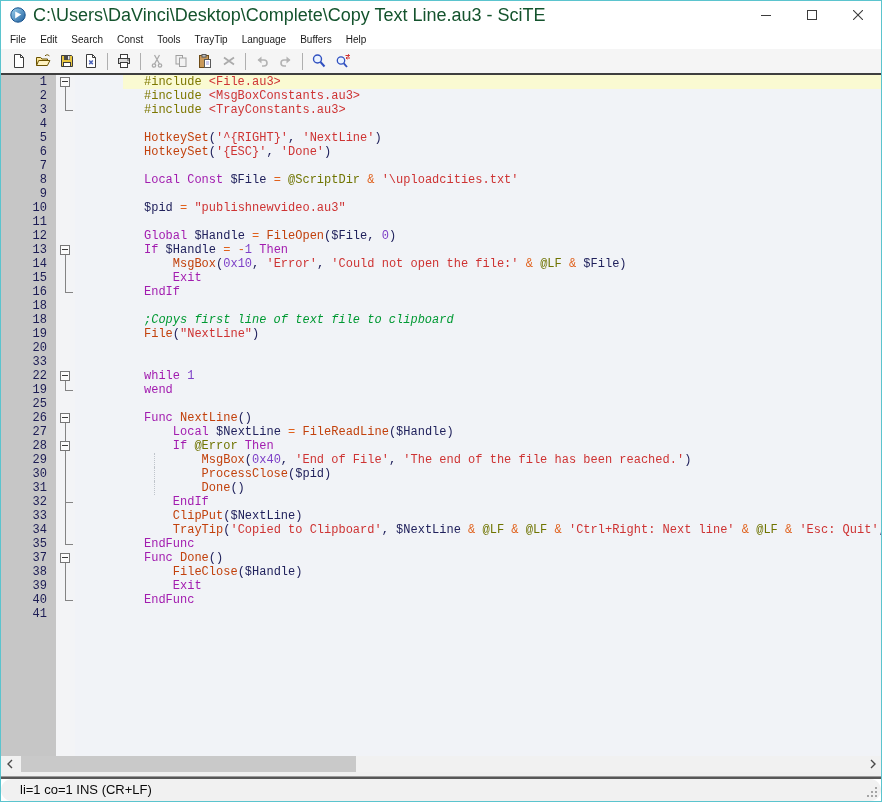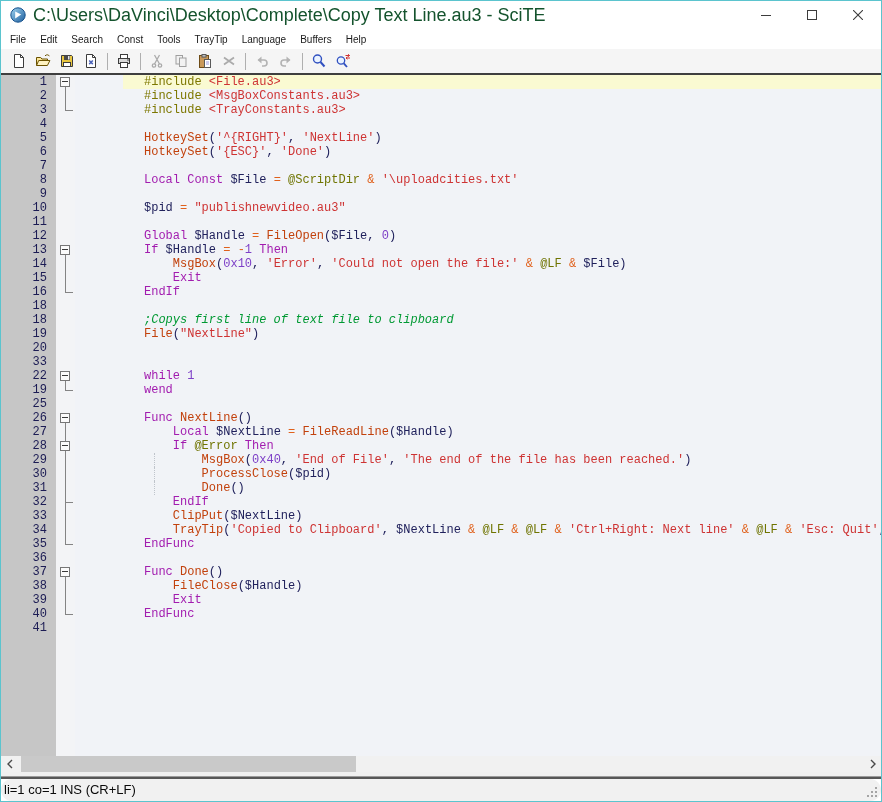--- a/index.html
+++ b/index.html
@@ -46,21 +46,21 @@
          border:1px solid #767676; }
   .fb:after { content:""; position:absolute; left:1px; right:1px; top:3px; border-top:1px solid #3A3A3A; }
   
   .hscroll { height:16px; background:#F1F1F1; display:flex; }
   .sb-arrow { width:17px; height:16px; flex:none; display:flex; align-items:center; justify-content:center; background:#F1F1F1; border:none; }
   .sb-track { flex:1; position:relative; }
   .sb-thumb { position:absolute; left:3px; top:0; bottom:0; width:335px; background:#C9C9C9; }
   
   .gap1 { height:4px; background:#F0F0F0; }
   .darkline { height:3px; background:#575757; border-top:1px solid #9B9B9B; }
-  .statusbar { height:22px; background:#F1F1F1; padding:3px 0 0 3px; font-size:13px; color:#0A0A0A; position:relative;border-radius:11px; }
+  .statusbar { height:22px; background:#F1F1F1; padding:3px 0 0 19px; font-size:13px; color:#0A0A0A; position:relative;border-radius:11px; }
   .grip { position:absolute; right:4px; bottom:4px; width:12px; height:12px; }
   .grip:after { content:""; position:absolute; right:0; bottom:0; width:2px; height:2px; background:#A5A5A5;
     box-shadow:-4px 0 0 #A5A5A5, -8px 0 0 #A5A5A5, 0 -4px 0 #A5A5A5, -4px -4px 0 #A5A5A5, 0 -8px 0 #A5A5A5; }
 </style>
 <style>.tk-pre{color:#7D7700;}.tk-kw{color:#a21caf;}.tk-fn{color:#c2410c;}.tk-var{color:#20215C;}.tk-str{color:#CE3333;}.tk-mac{color:#6F7400;}.tk-num{color:#7D3FC7;}.tk-op{color:#E0611C;}.tk-pun{color:#20215C;}.tk-com{color:#009933;}.tk-df{color:#333333;}</style></head>
 <body>
 
 <div class="titlebar">
   <span class="app-icon">
     <svg viewBox="0 0 16 16" width="16" height="16">
@@ -414,25 +414,20 @@
     </div>
     <div class="row">
       <span class="ln">35</span>
       <span class="fm">
         <i class="fl-top"></i>
         <i class="fh"></i>
       </span>
       <span class="code"><span class="tk-kw">EndFunc</span></span>
     </div>
     <div class="row">
-      <span class="ln">36</span>
-      <span class="fm"></span>
-      <span class="code"></span>
-    </div>
-    <div class="row">
       <span class="ln">37</span>
       <span class="fm">
         <i class="fl-bot"></i>
         <i class="fb"></i>
       </span>
       <span class="code"><span class="tk-kw">Func</span><span class="tk-df"> </span><span class="tk-fn">Done</span><span class="tk-pun">()</span></span>
     </div>
     <div class="row">
       <span class="ln">38</span>
       <span class="fm">

